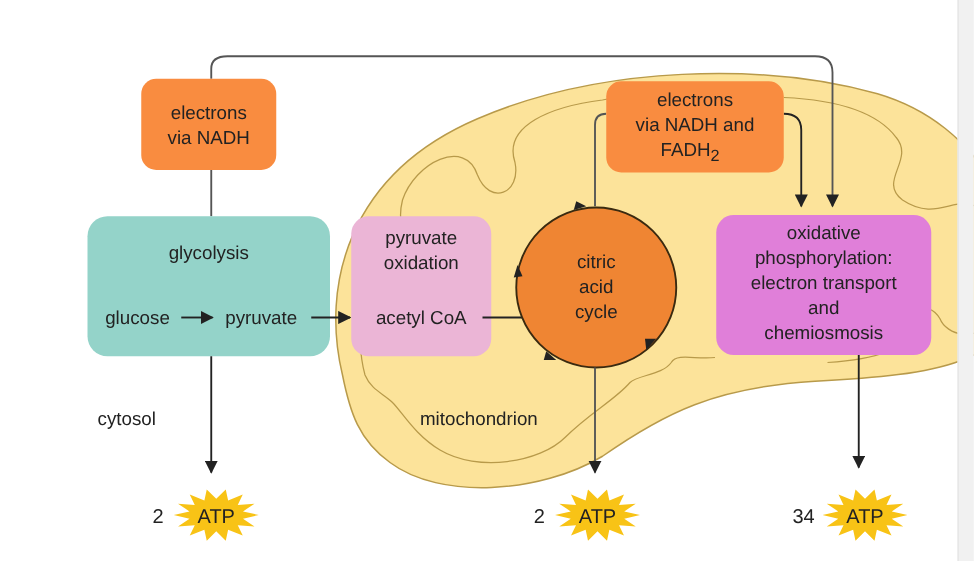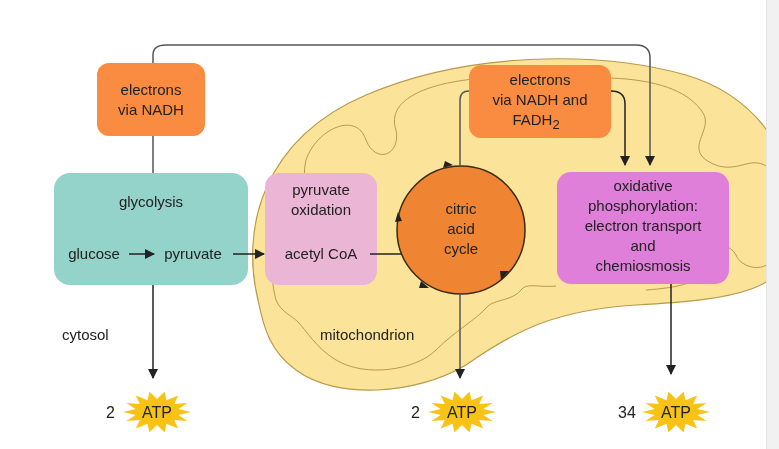--- a/index.html
+++ b/index.html
@@ -1,17 +1,17 @@
 <!DOCTYPE html>
 <html><head>
   <meta charset="utf-8">
   <style>
     html, body { margin: 0; padding: 0; background: #ffffff; }
     body { width: 779px; height: 449px; overflow: hidden; position: relative; font-family: "Liberation Sans", sans-serif; }
-    #stage { position: absolute; left: 0; top: 0; width: 694px; height: 449px; padding-left: 36px; }
+    #stage { position: absolute; left: 16px; top: 0; width: 694px; height: 449px; padding-left: 36px; }
     .scrollbar-track { position: absolute; left: 766px; top: 0; width: 13px; height: 449px; background: #f1f1f1; border-left: 1px solid #e4e4e4; }
     svg text { font-family: "Liberation Sans", sans-serif; fill: #222222; }
   </style>
 </head>
 <body>
 
 <div id="stage">
 <svg width="779" height="449" viewBox="0 0 779 449" xmlns="http://www.w3.org/2000/svg">
   <defs>
     <marker id="arrowhead" viewBox="0 0 10 10" refX="9" refY="5" markerWidth="7" markerHeight="7" orient="auto-start-reverse">

